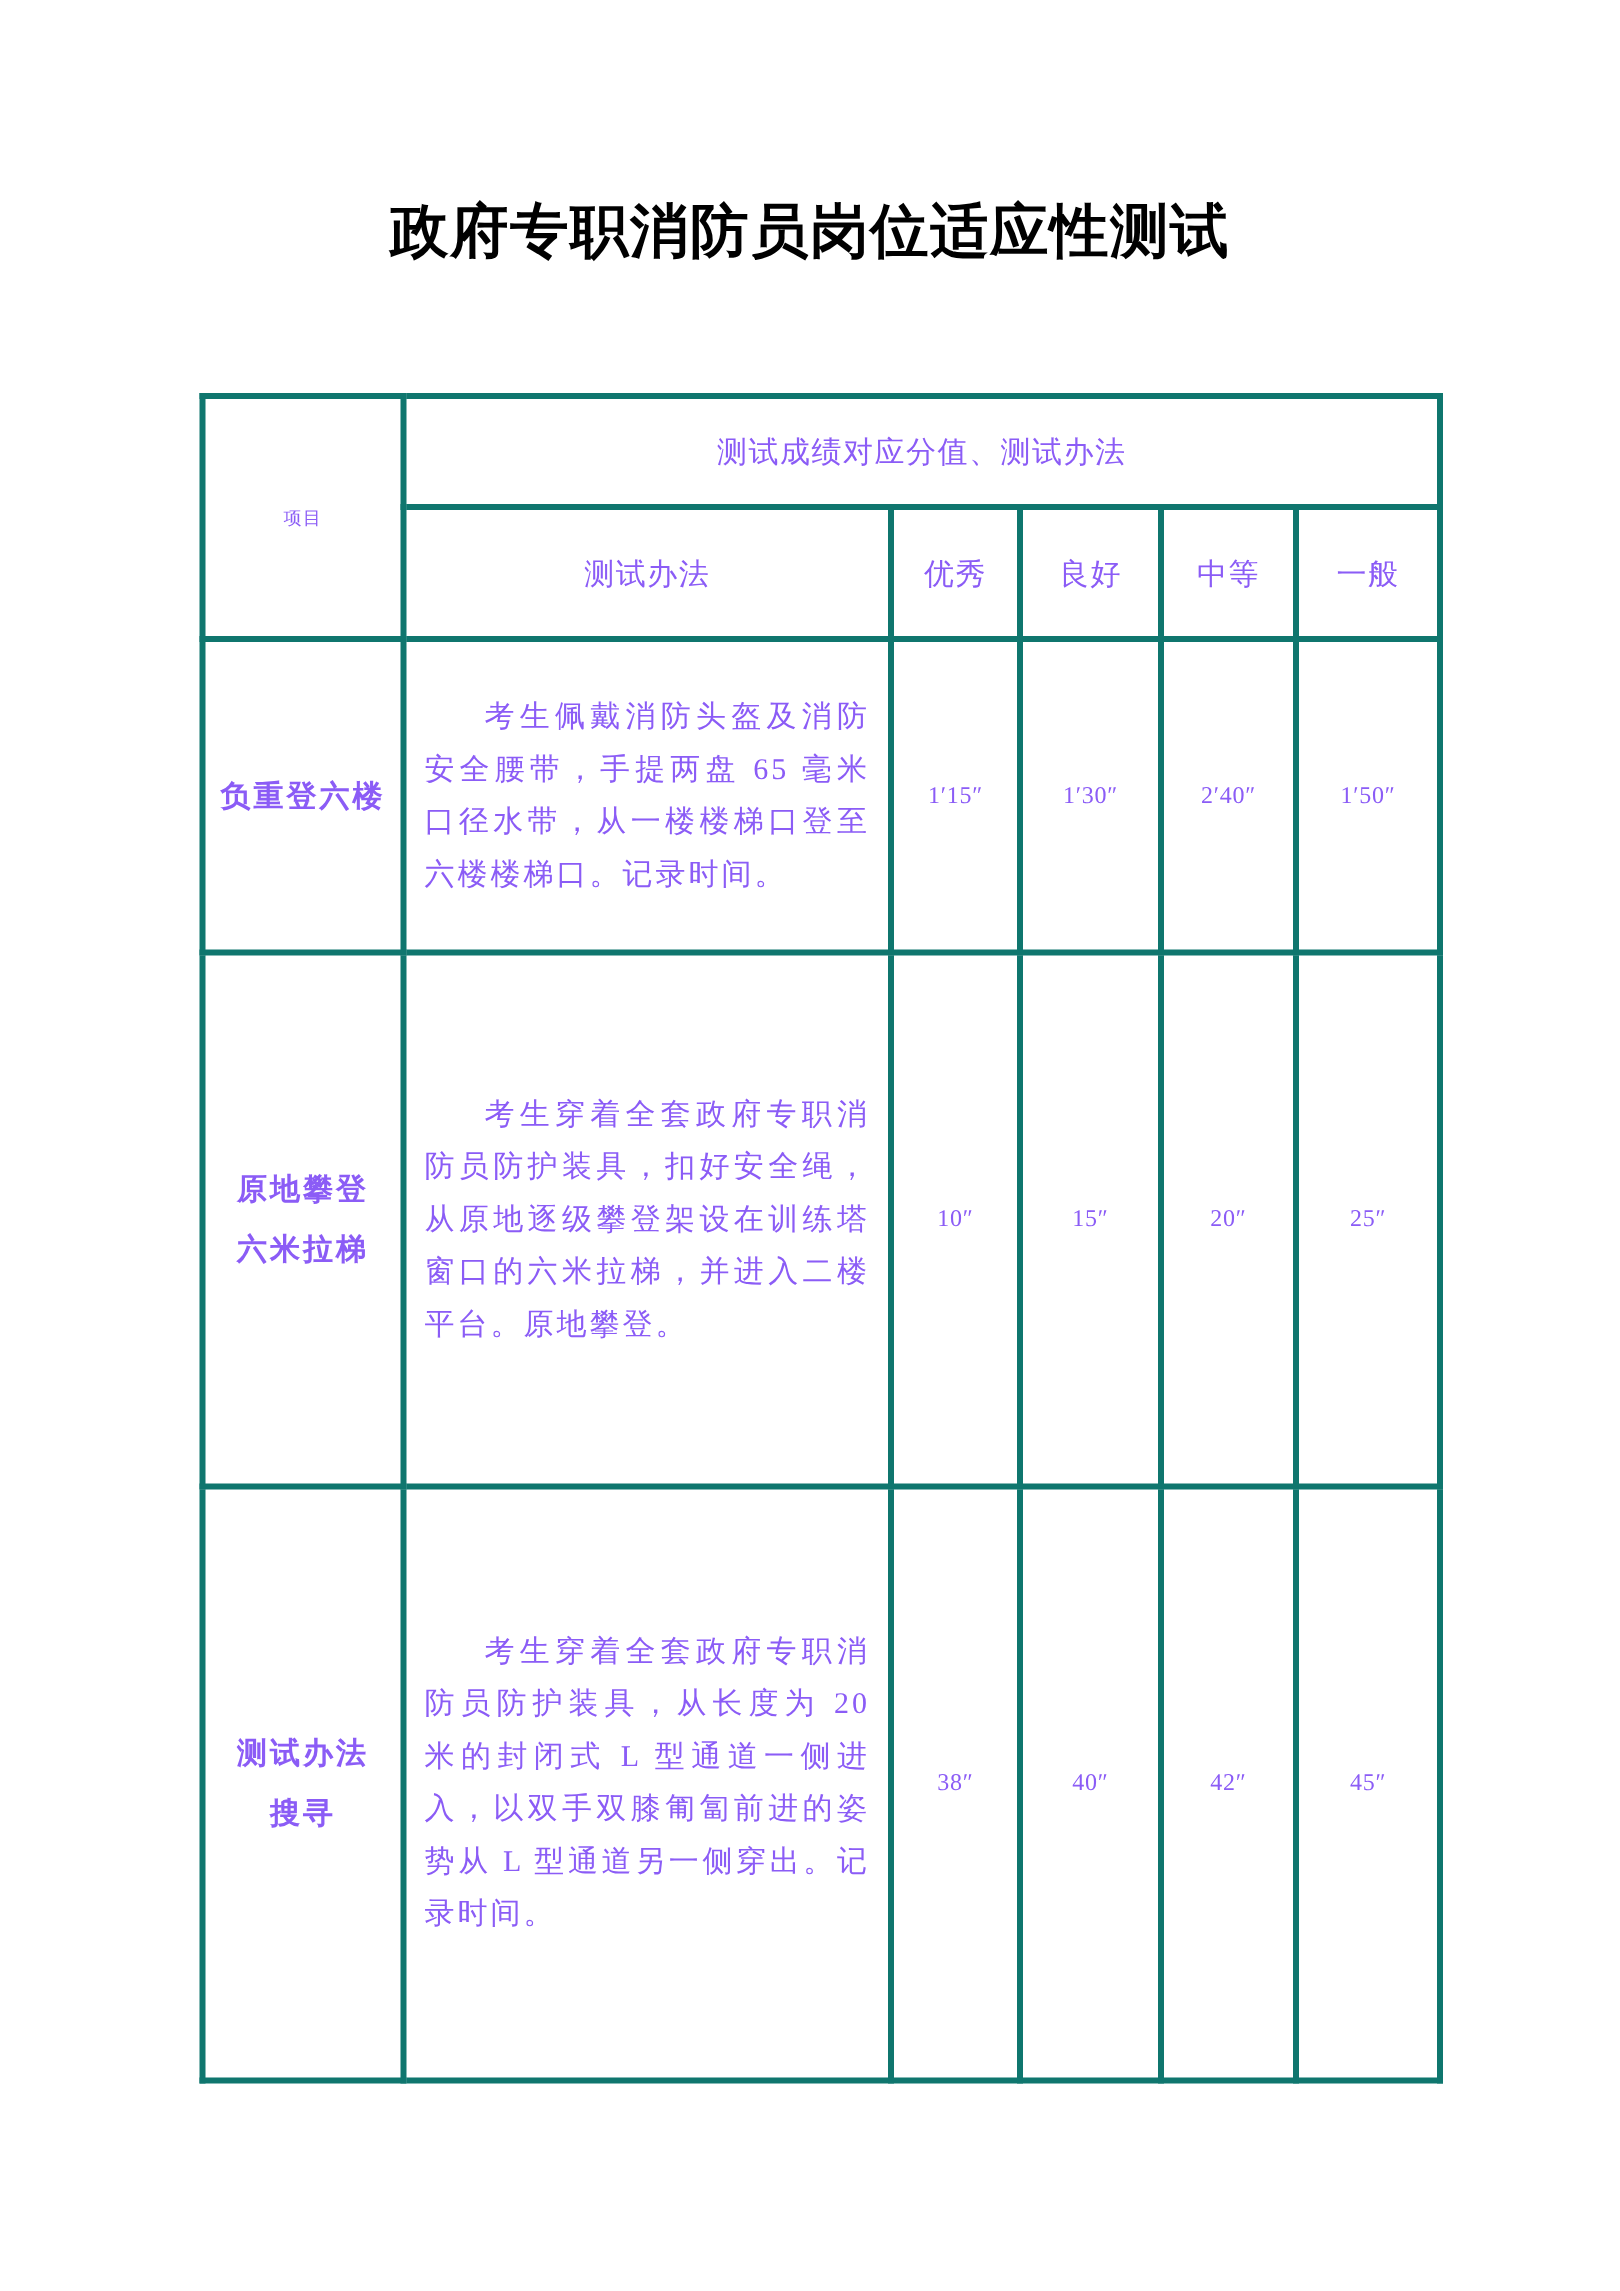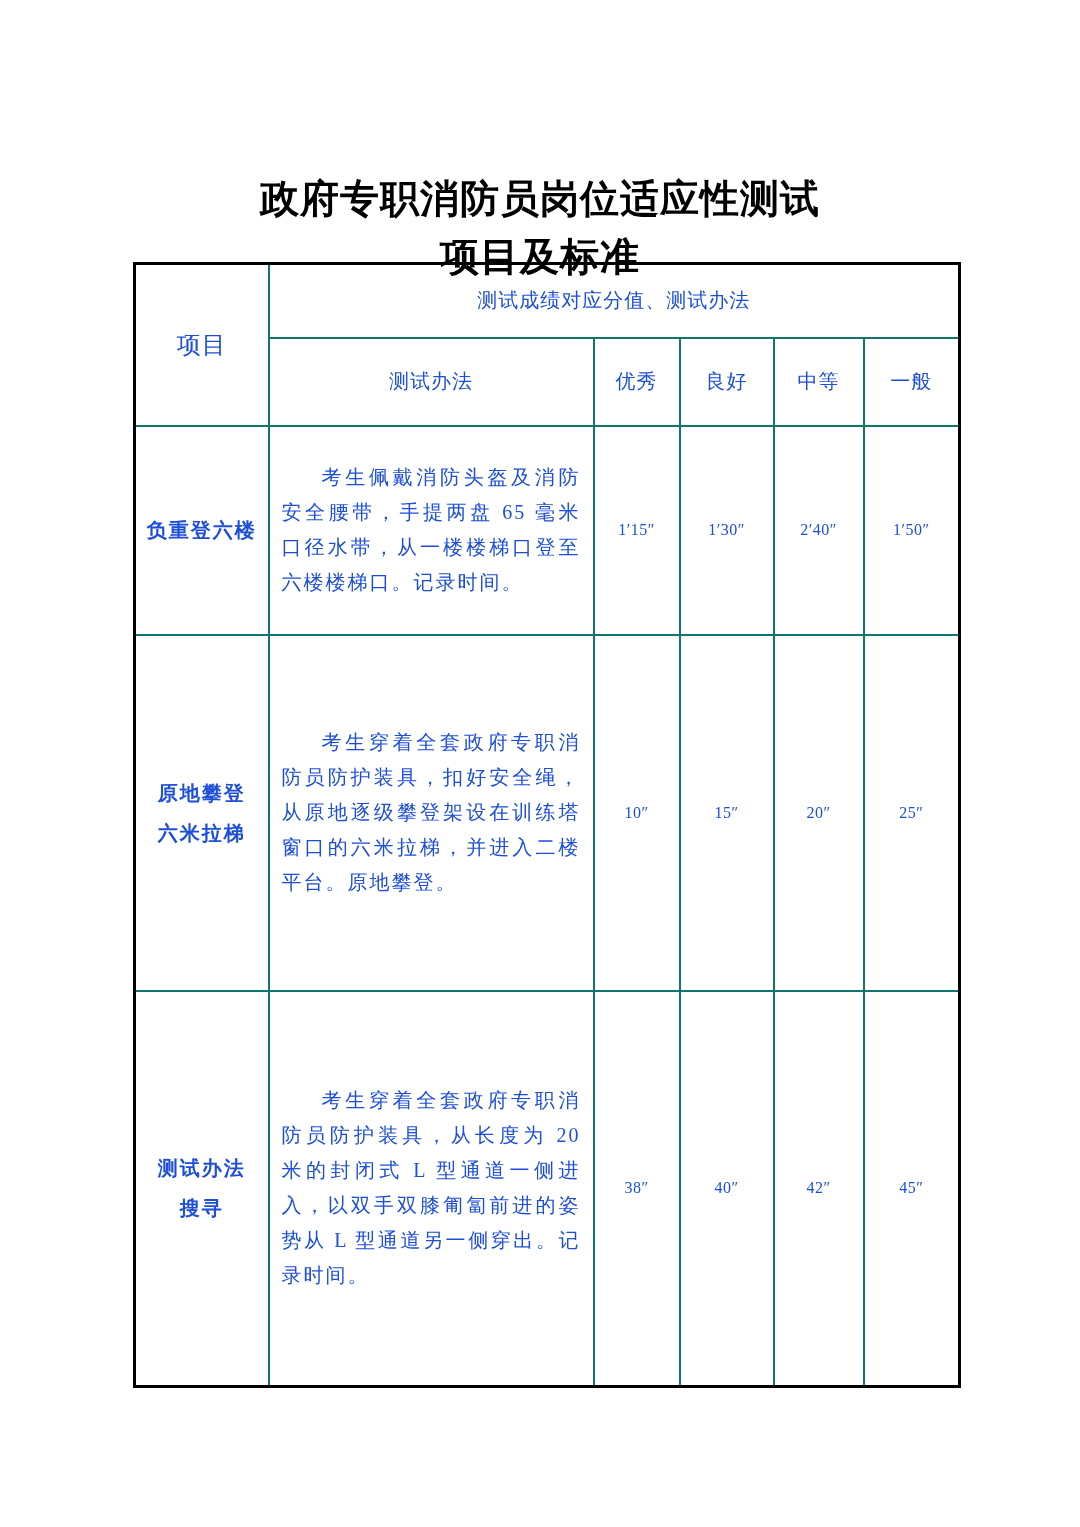--- a/index.html
+++ b/index.html
@@ -19,35 +19,34 @@
     position: absolute;
     top: 126px; left: 0;
     width: 1080px;
     text-align: center;
     font-family: "Liberation Serif", "DejaVu Serif", serif;
     font-weight: bold;
     font-size: 39px;
     line-height: 58px;
     letter-spacing: 1px;
     color: #000000;
-    margin-top: 44px;
   }
   table.std-table {
     position: absolute;
     left: 133px; top: 262px;
     width: 825px;
     border-collapse: collapse;
     table-layout: fixed;
     border: 3px solid #000000;
   }
   table.std-table td {
-    border: 2px solid #0f766e;
+    border: 4px solid #0f766e;
     vertical-align: middle;
     text-align: center;
-    color: #1d4ed8;
+    color: #8b5cf6;
     overflow: hidden;
   }
   
   td.hdr {
     font-family: "Liberation Sans", "DejaVu Sans", sans-serif;
     font-size: 20px;
     letter-spacing: 1px;
     font-weight: normal;
   }
   tr.hdr-row-1 { height: 74px; }
@@ -59,21 +58,21 @@
   td.c-item {
     font-family: "Liberation Sans", "DejaVu Sans", sans-serif;
     font-size: 20px;
     font-weight: bold;
     letter-spacing: 2px;
     line-height: 40px;
     white-space: pre-line;
   }
   td.c-item-hdr {
     font-weight: normal;
-    font-size: 24px;
+    font-size: 12px;
     letter-spacing: 1px;
   }
   
   td.c-method {
     padding: 0 12px;
     text-align: justify;
   }
   td.c-method p {
     font-family: "Liberation Serif", "DejaVu Serif", serif;
     font-size: 20px;
@@ -89,21 +88,20 @@
     letter-spacing: 0.5px;
   }
 </style>
 </head>
 <body>
 
 <div class="page">
 
   <div class="doc-title">
     <div>政府专职消防员岗位适应性测试</div>
-    <div>项目及标准</div>
   </div>
 
   <table class="std-table">
     <colgroup>
       <col style="width:134px">
       <col style="width:325px">
       <col style="width:86px">
       <col style="width:94px">
       <col style="width:90px">
       <col style="width:96px">

